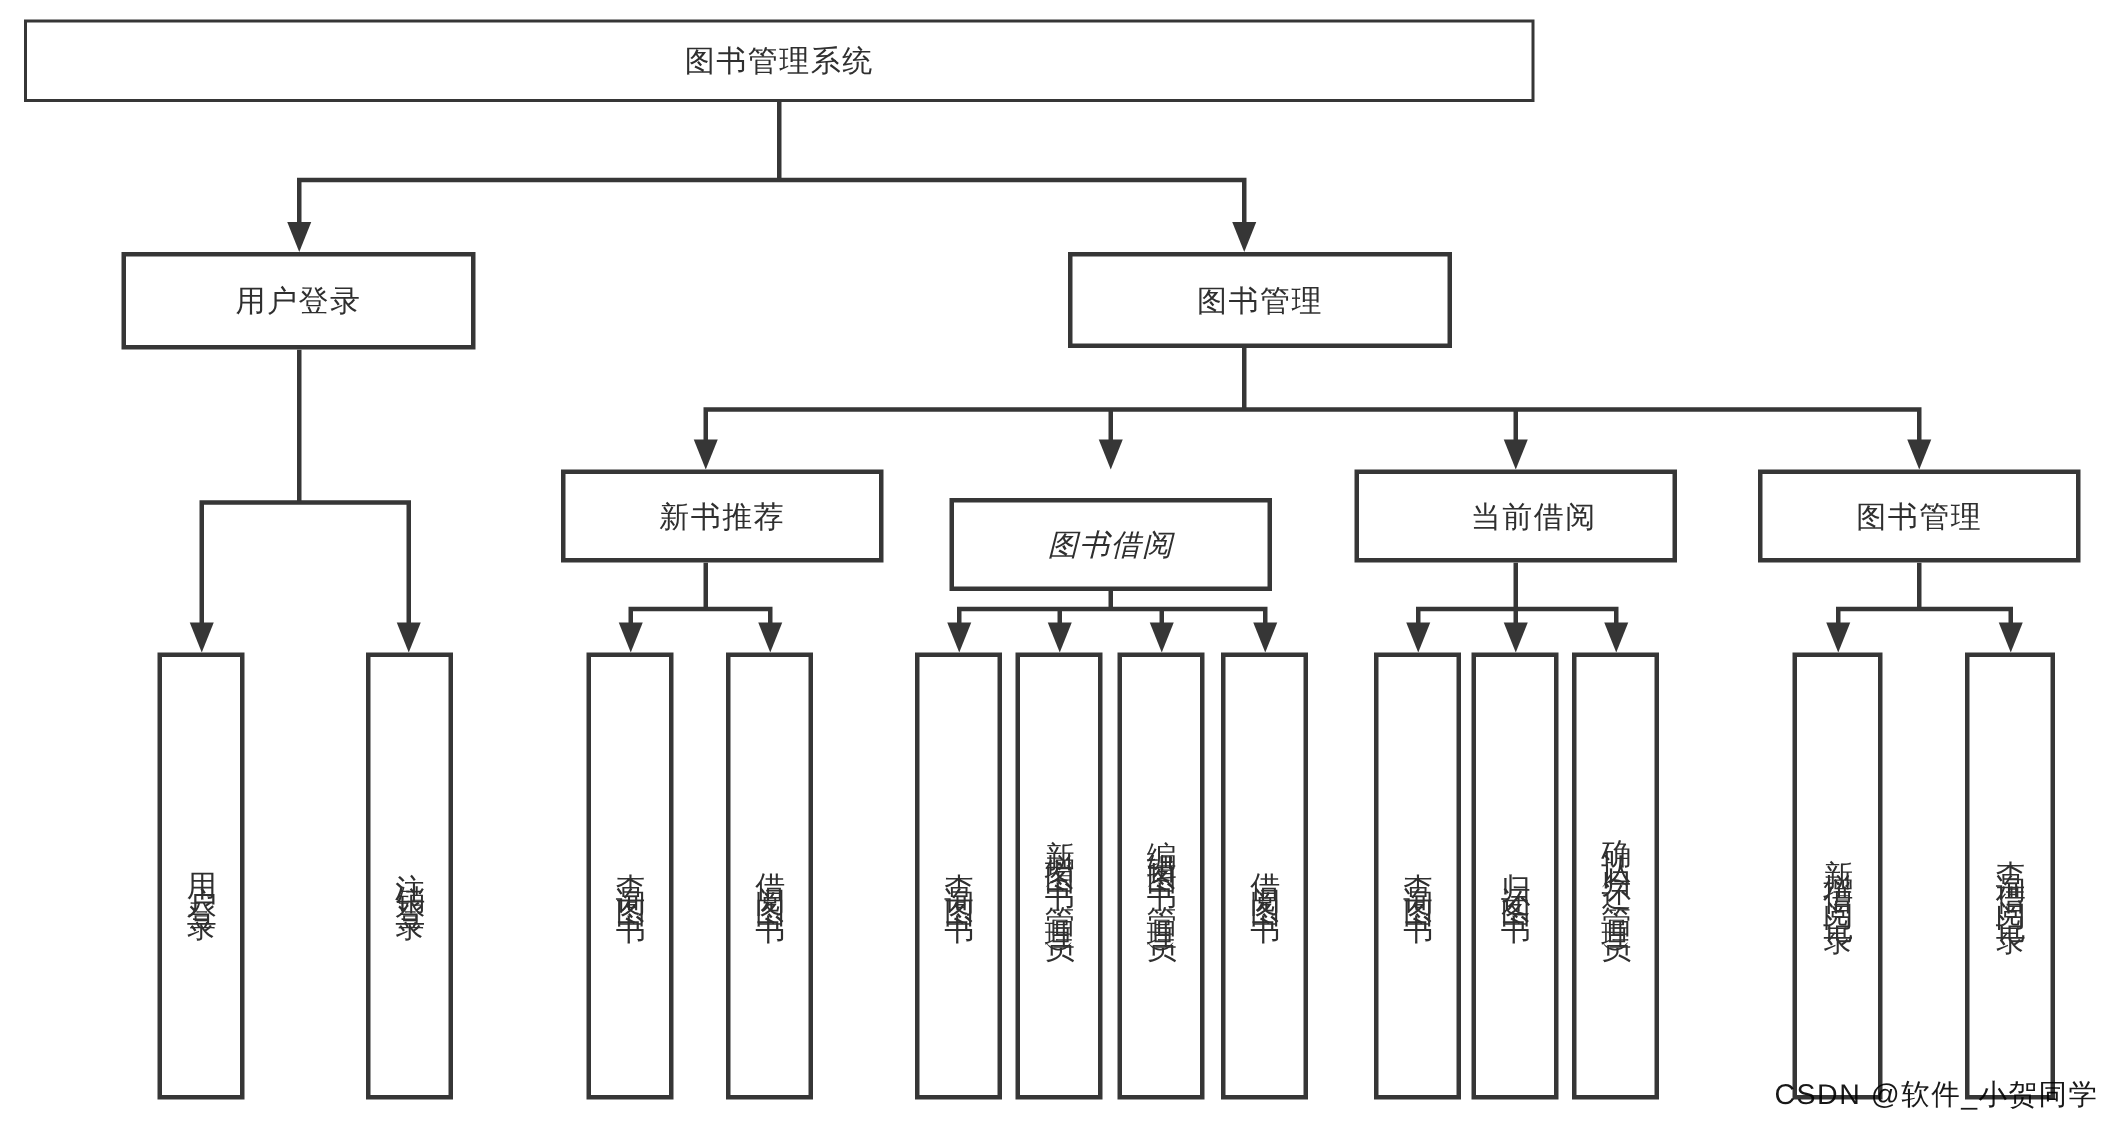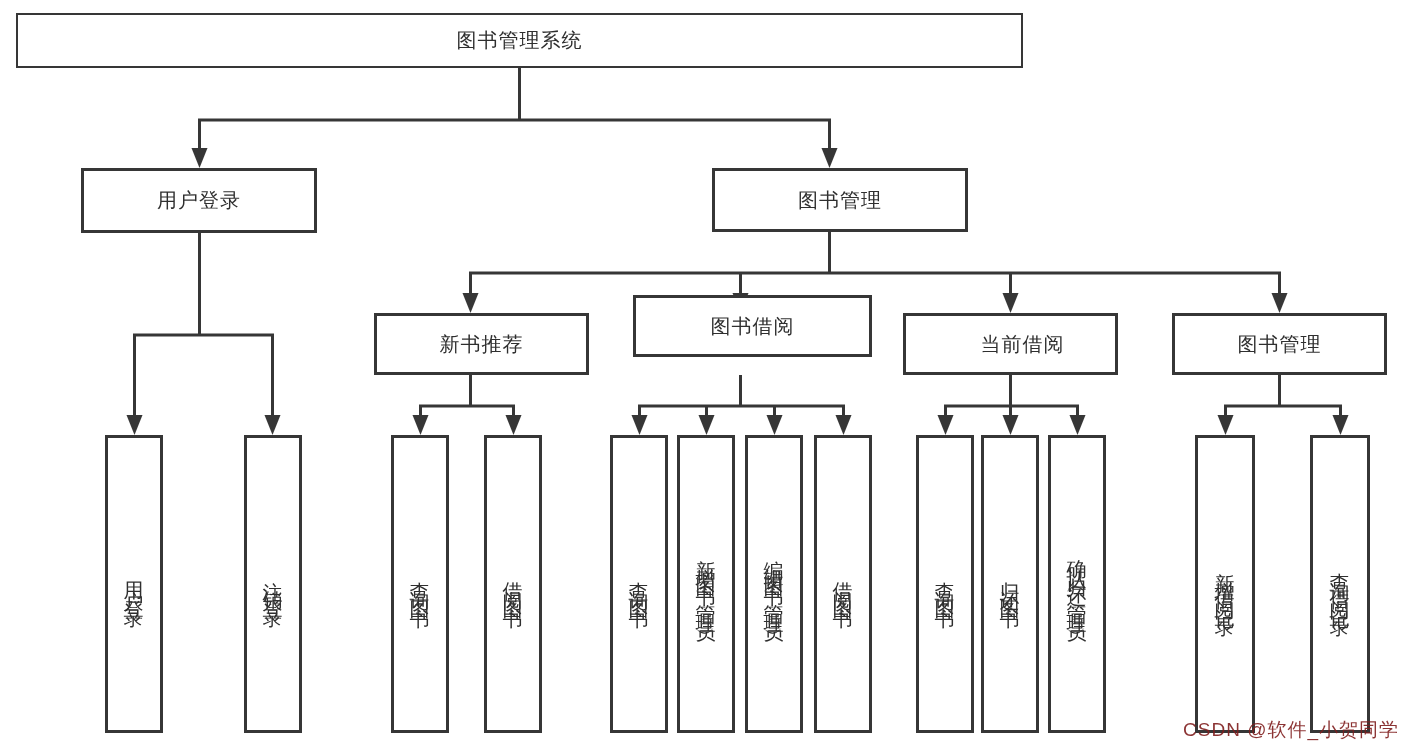--- a/index.html
+++ b/index.html
@@ -35,21 +35,21 @@
     letter-spacing:9px;
     line-height:1;
     color:#2f2f2f;
     white-space:nowrap;
   }
   .watermark{
     position:absolute;
     right:6px;
     bottom:4px;
     font-size:19px;
-    color:#7f1d1d;
+    color:#000000;
     opacity:0.9;
     letter-spacing:1px;
     pointer-events:none;
   }
 </style>
 </head>
 <body>
 
 <div class="canvas">
 
@@ -113,21 +113,21 @@
   <div class="box" style="left:81px;top:168px;width:236px;height:65px;">
     <span class="hlabel">用户登录</span>
   </div>
   <div class="box" style="left:712px;top:168px;width:256px;height:64px;">
     <span class="hlabel">图书管理</span>
   </div>
 
   <div class="box" style="left:374px;top:313px;width:215px;height:62px;">
     <span class="hlabel">新书推荐</span>
   </div>
-  <div class="box" style="left:633px;top:295px;width:239px;height:62px;">
+  <div class="box" style="left:633px;top:332px;width:215px;height:62px;font-style:italic;">
     <span class="hlabel">图书借阅</span>
   </div>
   <div class="box" style="left:903px;top:313px;width:215px;height:62px;padding-left:24px;">
     <span class="hlabel">当前借阅</span>
   </div>
   <div class="box" style="left:1172px;top:313px;width:215px;height:62px;">
     <span class="hlabel">图书管理</span>
   </div>
 
   <div class="box" style="left:105px;top:435px;width:58px;height:298px;">

